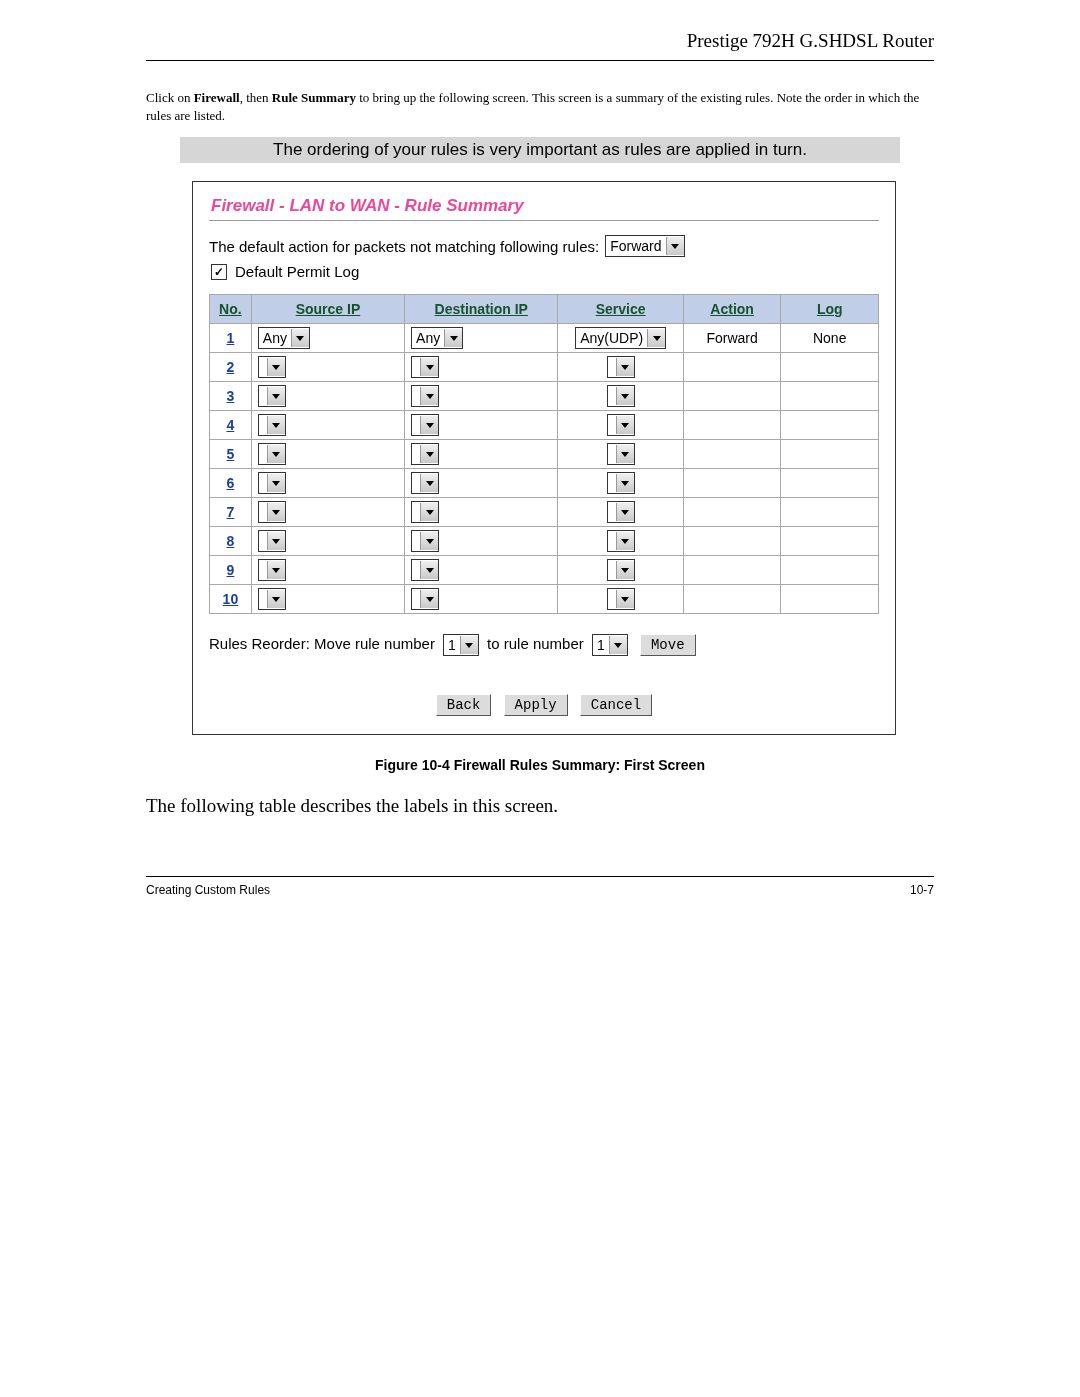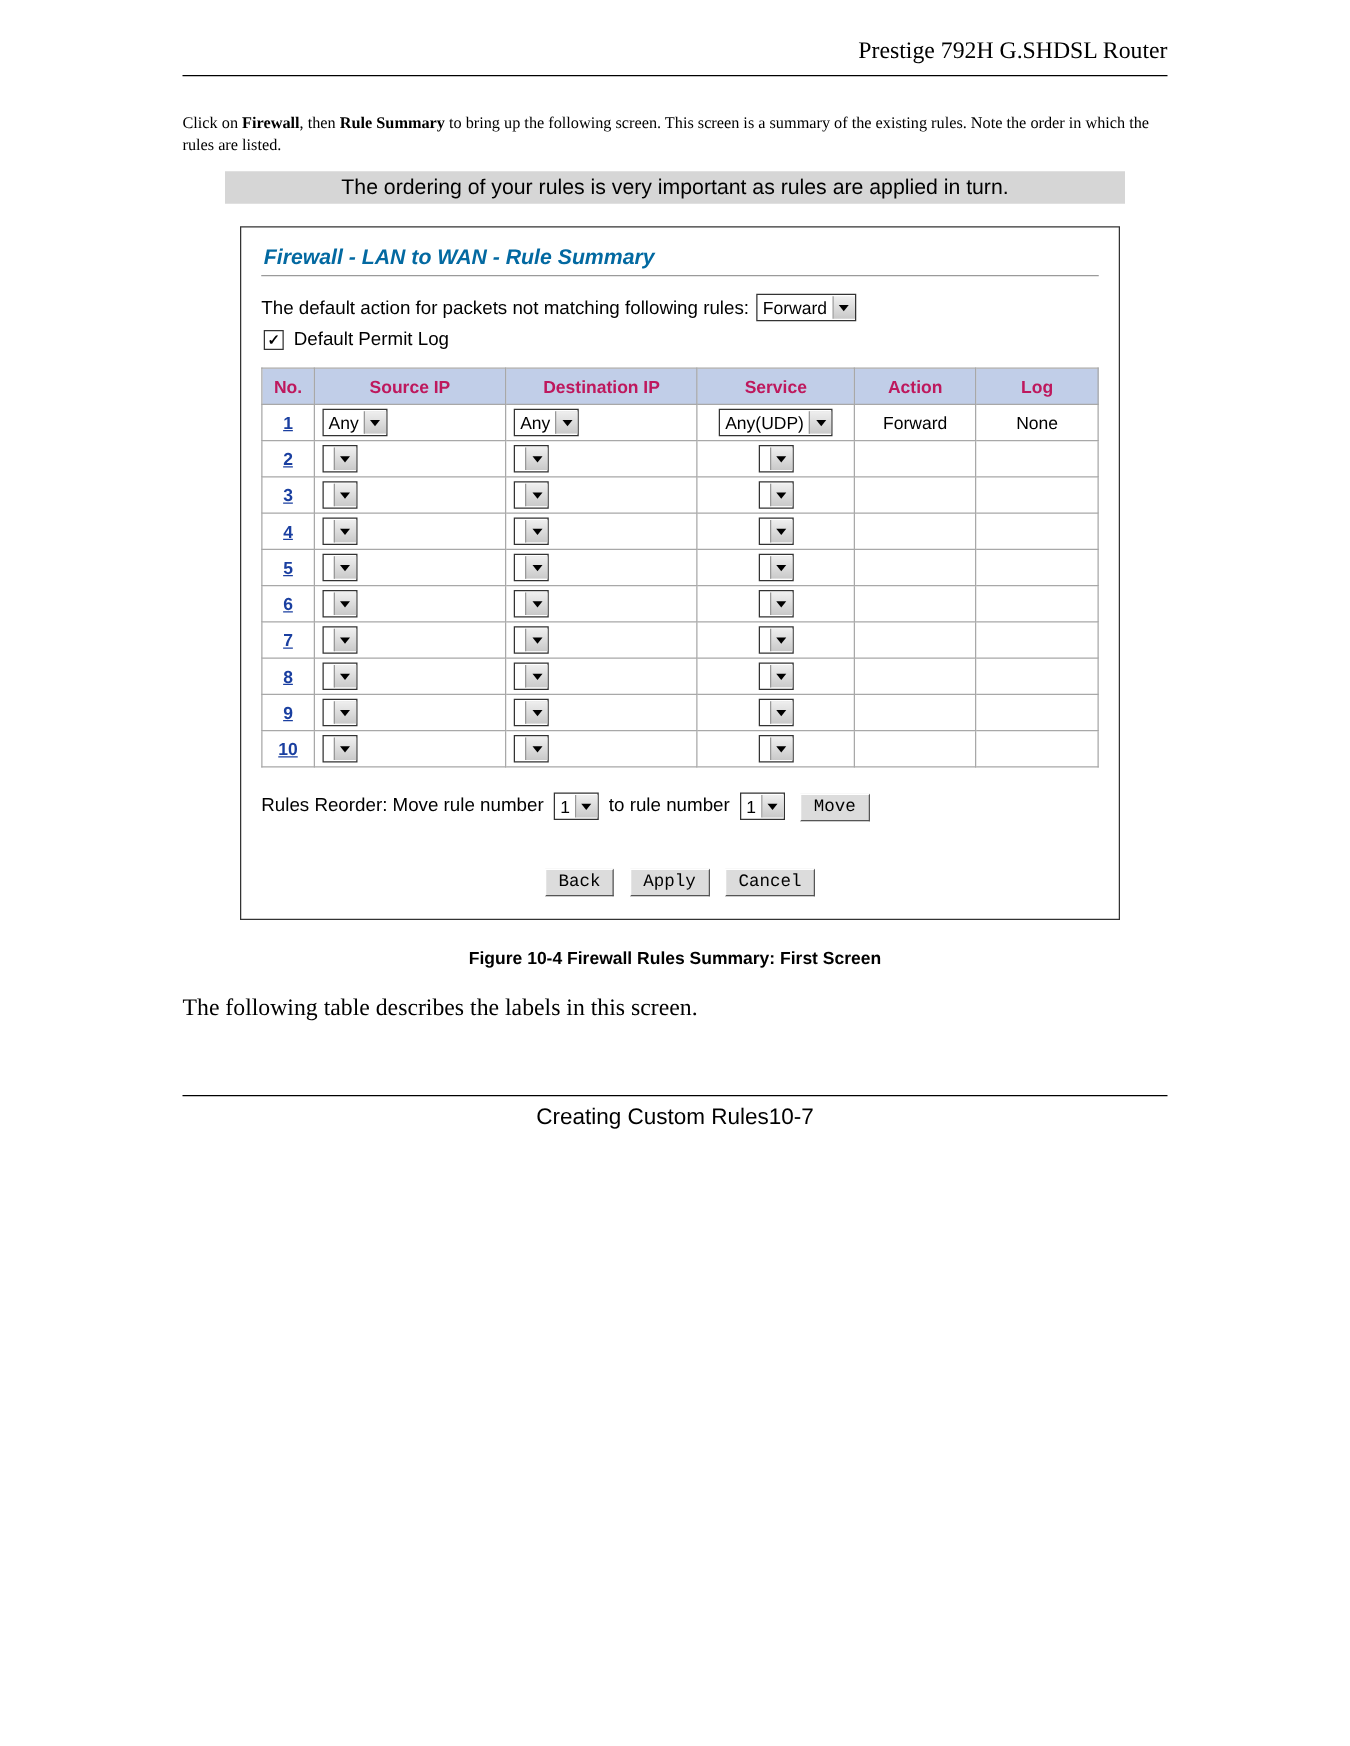--- a/index.html
+++ b/index.html
@@ -44,21 +44,21 @@
   }
   .panel {
     margin: 18px 38px 0 46px;
     border: 1px solid #333;
     padding: 12px 16px 18px 16px;
     font-family: Arial, Helvetica, sans-serif;
     font-size: 15px;
     box-sizing: border-box;
   }
   .panel-title {
-    color: #0369a1;
+    color: #ec4899;
     font-weight: bold;
     font-style: italic;
     font-size: 17px;
     margin: 2px 0 4px 2px;
   }
   .panel-sep {
     border: none;
     border-top: 1px solid #9a9a9a;
     margin: 2px 0 14px 0;
   }
@@ -113,22 +113,23 @@
   table.rules th, table.rules td {
     border: 1px solid #a8a8a8;
     padding: 3px 4px;
     font-size: 14px;
     text-align: center;
     vertical-align: middle;
     height: 22px;
   }
   table.rules th {
     background: #c1cee8;
-    color: #be185d;
+    color: #14532d;
     font-weight: bold;
+    text-decoration: underline;
   }
   table.rules td.num a {
     color: #1a3fa0;
     font-weight: bold;
     text-decoration: underline;
   }
   table.rules td.left { text-align: left; padding-left: 6px; }
   .col-no   { width: 6%; }
   .col-src  { width: 22%; }
   .col-dst  { width: 22%; }
@@ -162,23 +163,23 @@
     font-size: 19px;
     margin-top: 22px;
   }
   .footer-bar {
     position: absolute;
     left: 146px; right: 146px;
     top: 866px;
   }
   .footer-line {
     display: flex;
-    justify-content: center;
+    justify-content: space-between;
     font-family: Arial, Helvetica, sans-serif;
-    font-size: 18px;
+    font-size: 12px;
   }
   .footer-hr { border:none; border-top:1px solid #000; margin-bottom:6px; }
 </style>
 </head>
 <body>
 
 <div class="page">
   <div class="hdr-right">Prestige 792H G.SHDSL Router</div>
   <hr class="hr">
 

